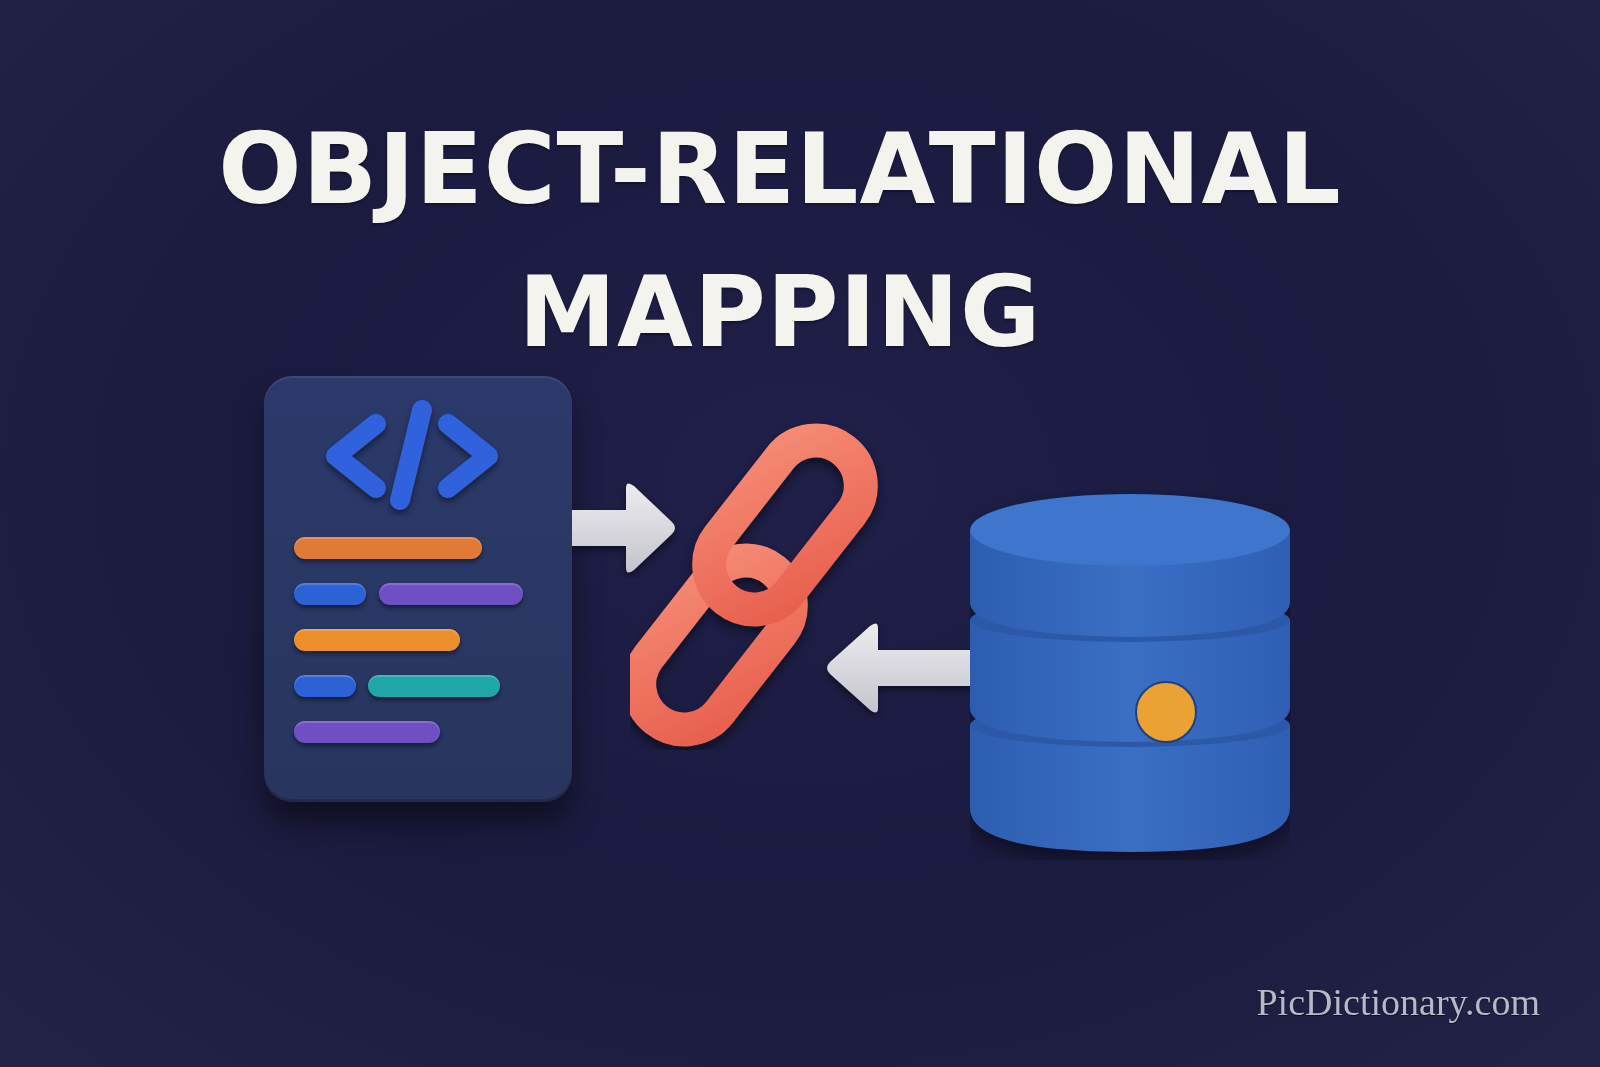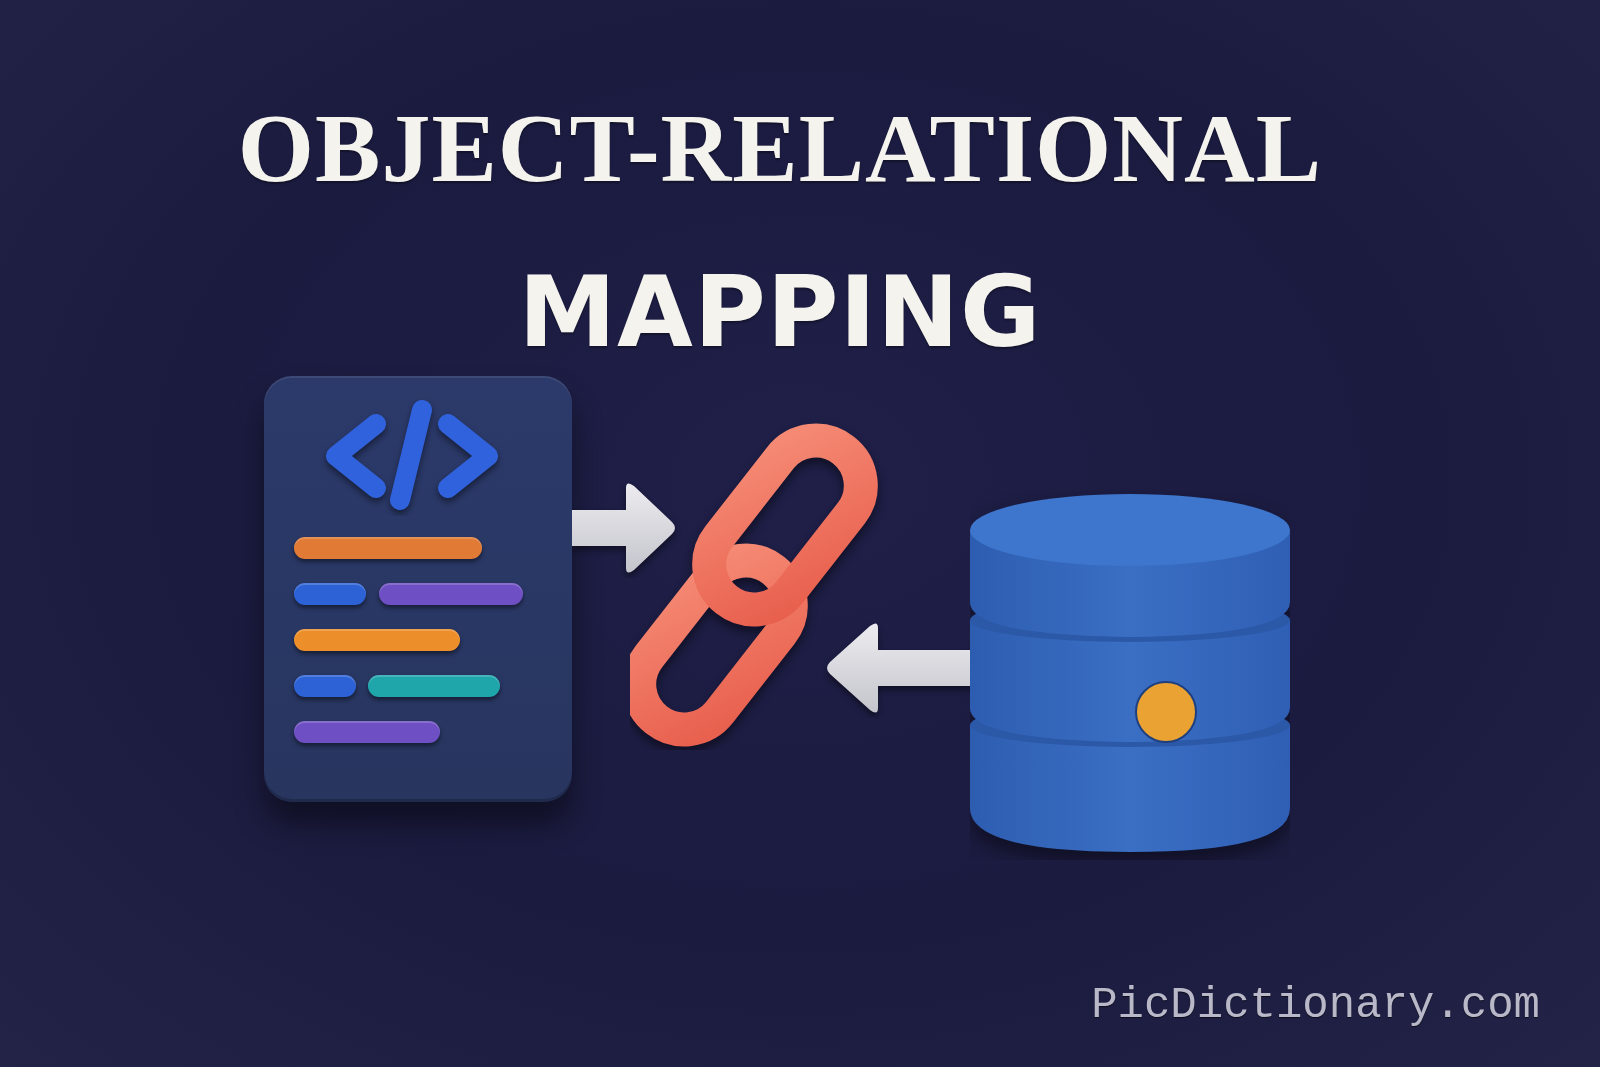--- a/index.html
+++ b/index.html
@@ -7,21 +7,21 @@
     width: 1600px; height: 1067px; overflow: hidden; position: relative;
     background: radial-gradient(ellipse at 50% 45%, #1f1f48 0%, #1b1b40 55%, #232347 100%);
     font-family: "Liberation Sans", sans-serif;
   }
   .title {
     position: absolute; left: 0; width: 1560px; text-align: center;
     color: #f4f3ee; font-weight: 700; letter-spacing: 1px;
     font-family: "DejaVu Sans", sans-serif;
     text-shadow: 0 2px 2px rgba(0,0,0,0.35);
   }
-  .title-line1 { top: 88px; font-size: 98px; line-height: 120px; font-family: Liberation Serif, serif; }
+  .title-line1 { top: 109px; font-size: 98px; line-height: 120px; }
   .title-line2 { top: 210px; font-size: 98px; line-height: 120px; margin-top: 42px; }
 
   .code-card {
     position: absolute; left: 264px; top: 376px; width: 308px; height: 426px;
     border-radius: 28px;
     background: linear-gradient(180deg, #2c3a6b 0%, #27355f 100%);
     box-shadow: 0 22px 30px rgba(0,0,0,0.45), inset 0 2px 0 rgba(255,255,255,0.08), inset 0 -3px 0 rgba(0,0,0,0.2);
   }
   .code-card svg.brackets { position: absolute; left: 50px; top: 20px; }
   .bar {
@@ -29,22 +29,22 @@
     box-shadow: 0 3px 4px rgba(0,0,0,0.45), inset 0 2px 0 rgba(255,255,255,0.18);
   }
 
   .arrow { position: absolute; }
   .chain { position: absolute; left: 630px; top: 420px; }
 
   .db { position: absolute; left: 970px; top: 490px; width: 320px; height: 370px; }
 
   .watermark {
     position: absolute; right: 60px; top: 980px;
-    font-size: 44px; color: #b8b8c8; letter-spacing: 0px;
-    font-family: Liberation Mono, monospace;
+    font-size: 38px; color: #b8b8c8; letter-spacing: 0px;
+    font-family: Liberation Serif, serif;
     text-shadow: 0 1px 1px rgba(0,0,0,0.6);
   }
 </style>
 </head>
 <body>
 
 <div class="title title-line1">OBJECT-RELATIONAL</div>
 <div class="title title-line2">MAPPING</div>
 
 <div class="code-card">

